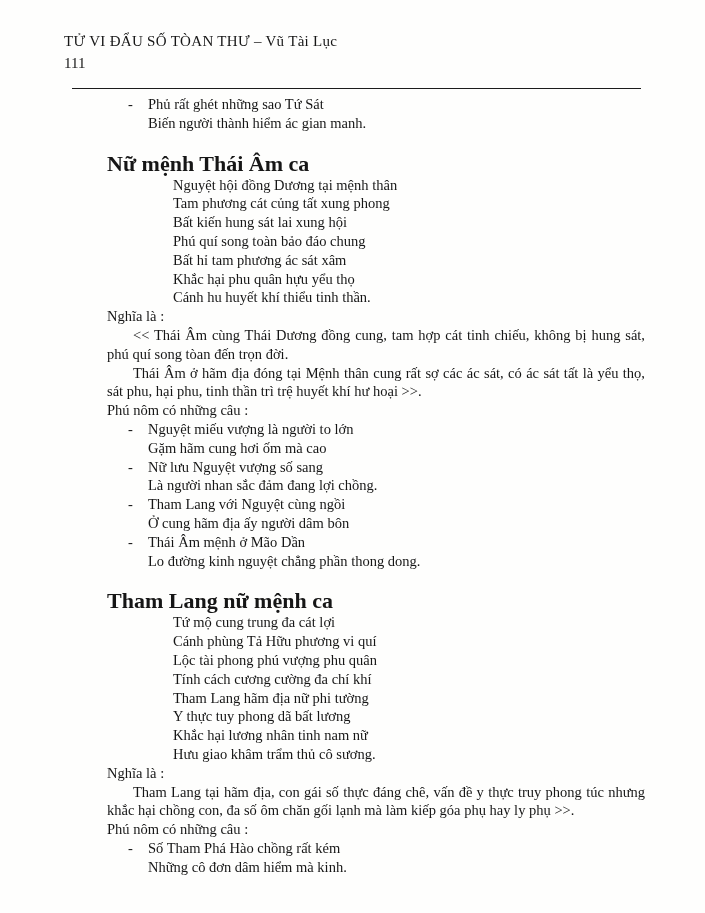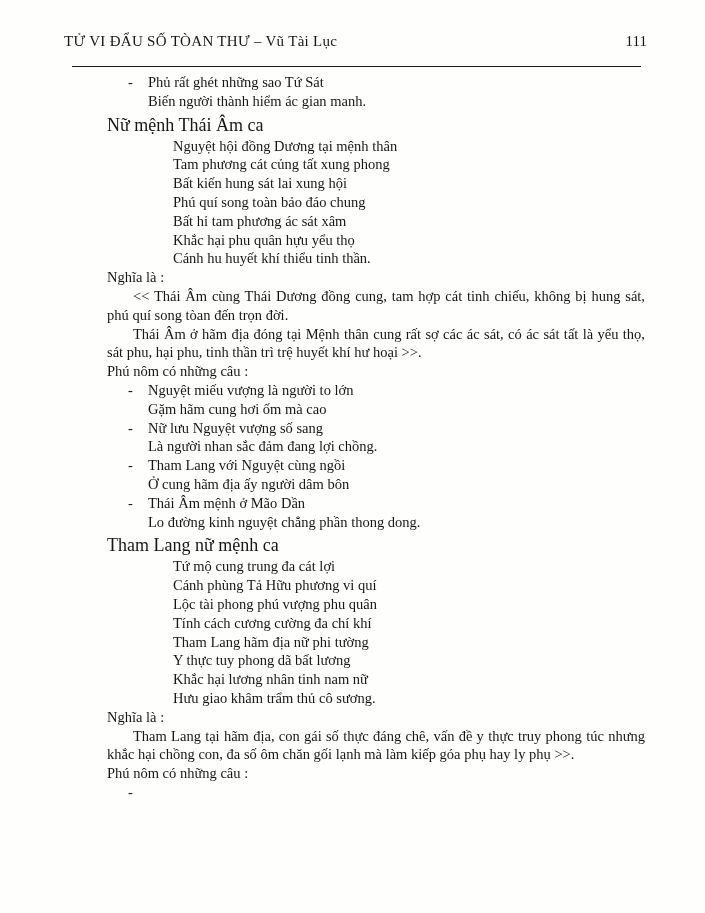--- a/index.html
+++ b/index.html
@@ -7,37 +7,37 @@
     width: 705px; height: 913px;
     background: #fefefd;
     font-family: "Liberation Serif", "DejaVu Serif", serif;
     color: #161616;
     overflow: hidden;
   }
   .page { padding: 30px 58px 0 64px; }
 
   .header {
     display: flex; justify-content: space-between; align-items: flex-start;
-    font-size: 15px; line-height: 22px;
+    font-size: 15px; line-height: 22px; flex-direction: column;
   }
   .header .title { letter-spacing: 0.3px; }
 
   .rule {
     border: none; border-top: 1.6px solid #1c1c1c;
     margin: 14px 6px 0 8px;
   }
 
   .body {
     margin: 6px 2px 0 43px;
     font-size: 14.5px; line-height: 18.8px;
   }
 
   h2.section-heading {
-    font-size: 18px; line-height: 22px;
-    font-weight: normal; margin: 3px 0 1px 0;
+    font-size: 22px; line-height: 22px;
+    font-weight: bold; margin: 20px 0 1px 0;
   }
 
   .verse { margin-left: 66px; font-family: Liberation Serif, serif; }
 
   .label { margin: 0; }
 
   .para {
     margin: 0; text-align: justify; text-indent: 26px;
   }
 
@@ -122,17 +122,19 @@
     <div class="verse">Khắc hại lương nhân tinh nam nữ</div>
     <div class="verse">Hưu giao khâm trẩm thủ cô sương.</div>
 
     <p class="label">Nghĩa là :</p>
     <p class="para">Tham Lang tại hãm địa, con gái số thực đáng chê, vấn đề y thực truy phong túc nhưng khắc hại chồng con, đa số ôm chăn gối lạnh mà làm kiếp góa phụ hay ly phụ &gt;&gt;.</p>
     <p class="label">Phú nôm có những câu :</p>
 
     <div class="bullet-row">
       <span class="dash">-</span>
       <span>
+        <span class="bl">Số Tham Phá Hào chồng rất kém</span>
+        <span class="bl">Những cô đơn dâm hiểm mà kinh.</span>
       </span>
     </div>
 
   </div>
 </div>
 
 </body></html>

